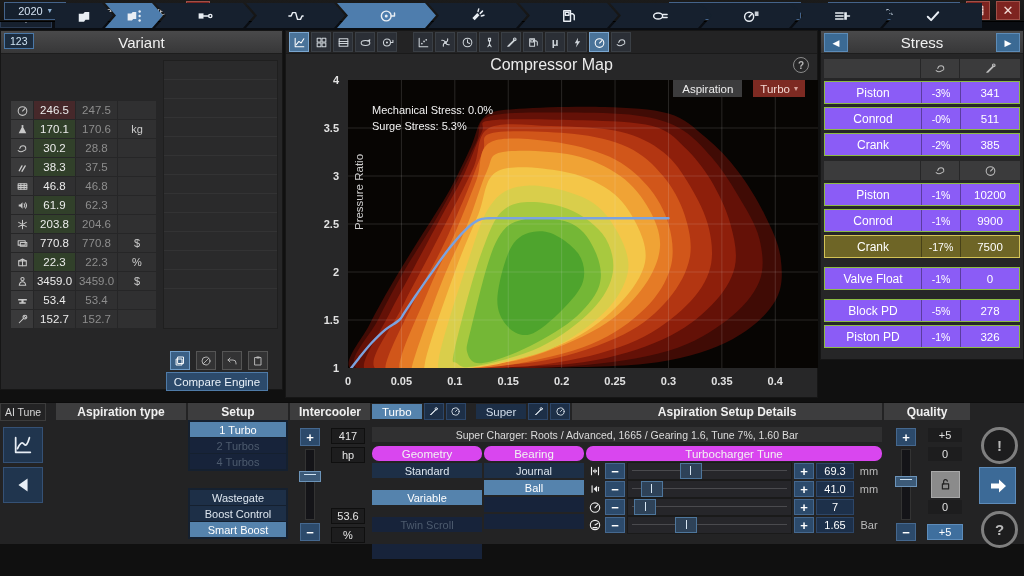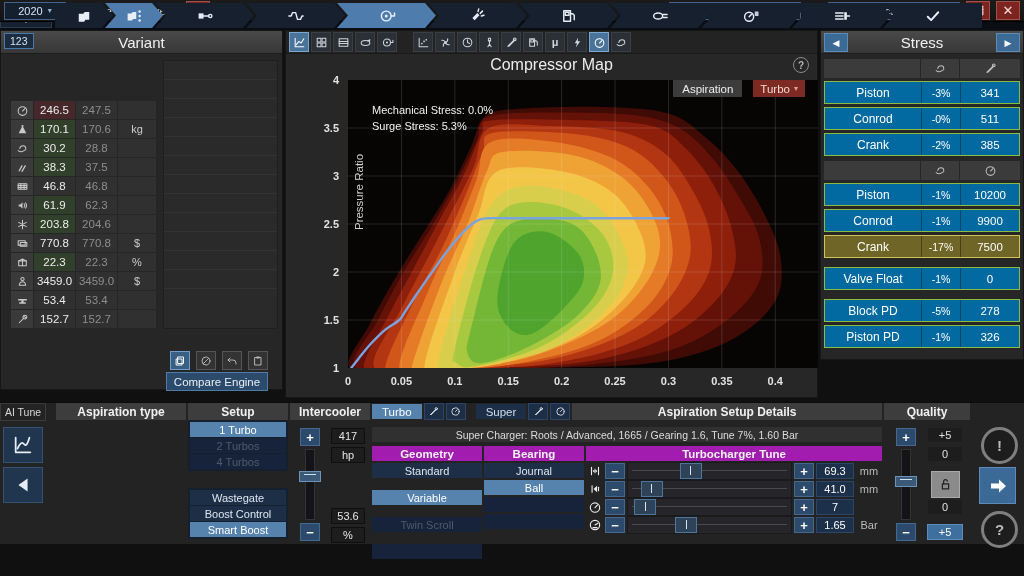--- a/index.html
+++ b/index.html
@@ -82,21 +82,21 @@
 
   
   #right-panel{left:820px;top:30px;width:204px;height:330px;}
   .nav-arrow{position:absolute;top:2px;width:22px;height:17px;background:#3b6a94;border:1px solid #5d8cb8;
              color:#fff;display:flex;align-items:center;justify-content:center;font-size:9px;}
   #st-prev{left:3px;} #st-next{right:3px;}
   .st-hdr{display:flex;gap:1px;margin:5px 3px 0 3px;height:19px;}
   .st-hdr .c{background:#3b3b3c;display:flex;align-items:center;justify-content:center;color:#bdbdbd;}
   .st-hdr .c1{width:96px;} .st-hdr .c2{width:38px;} .st-hdr .c3{flex:1;}
   .st-hdr .ic{width:13px;height:13px;}
-  .strow{display:flex;margin:3px 3px 0 3px;height:21px;border:1px solid #8cbb44;background:#0369a1;color:#fff;}
+  .strow{display:flex;margin:3px 3px 0 3px;height:21px;border:1px solid #8cbb44;background:#8b5cf6;color:#fff;}
   .strow .c{display:flex;align-items:center;justify-content:center;border-right:1px solid rgba(0,0,0,.35);}
   .strow .c:last-child{border-right:none;}
   .strow .c1{width:96px;font-size:12px;} .strow .c2{width:38px;font-size:10.5px;} .strow .c3{flex:1;font-size:11.5px;}
   .strow.yellow{background:#6e6526;border-color:#d3c356;}
   .stgap{height:6px;}
 
   
   #bottom-panel{left:0;top:402px;width:1024px;height:141px;background:#232324;border-top:1px solid #0c0c0c;}
   .bp-head{height:17px;background:#3d3d3e;color:#f0f0f0;font-weight:bold;font-size:12px;
            display:flex;align-items:center;justify-content:center;}
@@ -128,22 +128,22 @@
   .det-tab{height:15px;padding:0 10px;display:flex;align-items:center;background:#1d2f47;color:#d0dcea;font-size:11.5px;}
   .det-tab.selected{background:#5583ad;color:#fff;}
   .mini-btn{width:18px;height:15px;background:#1d2f47;border:1px solid #2d4668;color:#dfe7ef;
             display:flex;align-items:center;justify-content:center;}
   .mini-btn .ic{width:11px;height:11px;}
   #det-head{flex:1;height:17px;background:#3d3d3e;color:#f0f0f0;font-weight:bold;font-size:12px;
             display:flex;align-items:center;justify-content:center;}
   #det-sub{margin-top:7px;height:15px;background:#303031;color:#dcdcdc;font-size:10.5px;
            display:flex;align-items:center;justify-content:center;}
   #det-cols{display:flex;gap:2px;margin-top:4px;}
-  .det-col-head{height:15px;background:#a21caf;color:#f2f2f2;font-weight:bold;font-size:11.5px;
-                display:flex;align-items:center;justify-content:center;margin-bottom:2px;}
+  .det-col-head{height:15px;background:#d946ef;color:#f2f2f2;font-weight:normal;font-size:11.5px;
+                display:flex;align-items:center;justify-content:center;margin-bottom:2px;border-radius:7px;}
   .tune-row{display:flex;align-items:center;gap:2px;height:16px;margin-bottom:2px;}
   .tune-row .ric{width:17px;height:15px;color:#eee;}
   .tune-row .ric svg{width:14px;height:14px;}
   .hslider{position:relative;flex:1;height:16px;background:#26262a;border:1px solid #1a1a1a;}
   .hslider .track{position:absolute;left:4px;right:4px;top:7px;height:1px;background:#4a4a4e;}
   .hslider .handle{position:absolute;top:0px;width:20px;height:14px;background:#2e4258;border:1px solid #4e769c;}
   .hslider .handle:after{content:"";display:block;margin:2px auto;width:1px;height:9px;background:#d7e6f2;}
   .tval{width:36px;height:14px;background:#1d304a;border:1px solid #2d4668;color:#fff;display:flex;
         align-items:center;justify-content:center;font-size:11px;}
   .tunit{width:26px;color:#bbb;font-size:11px;display:flex;align-items:center;justify-content:center;}

